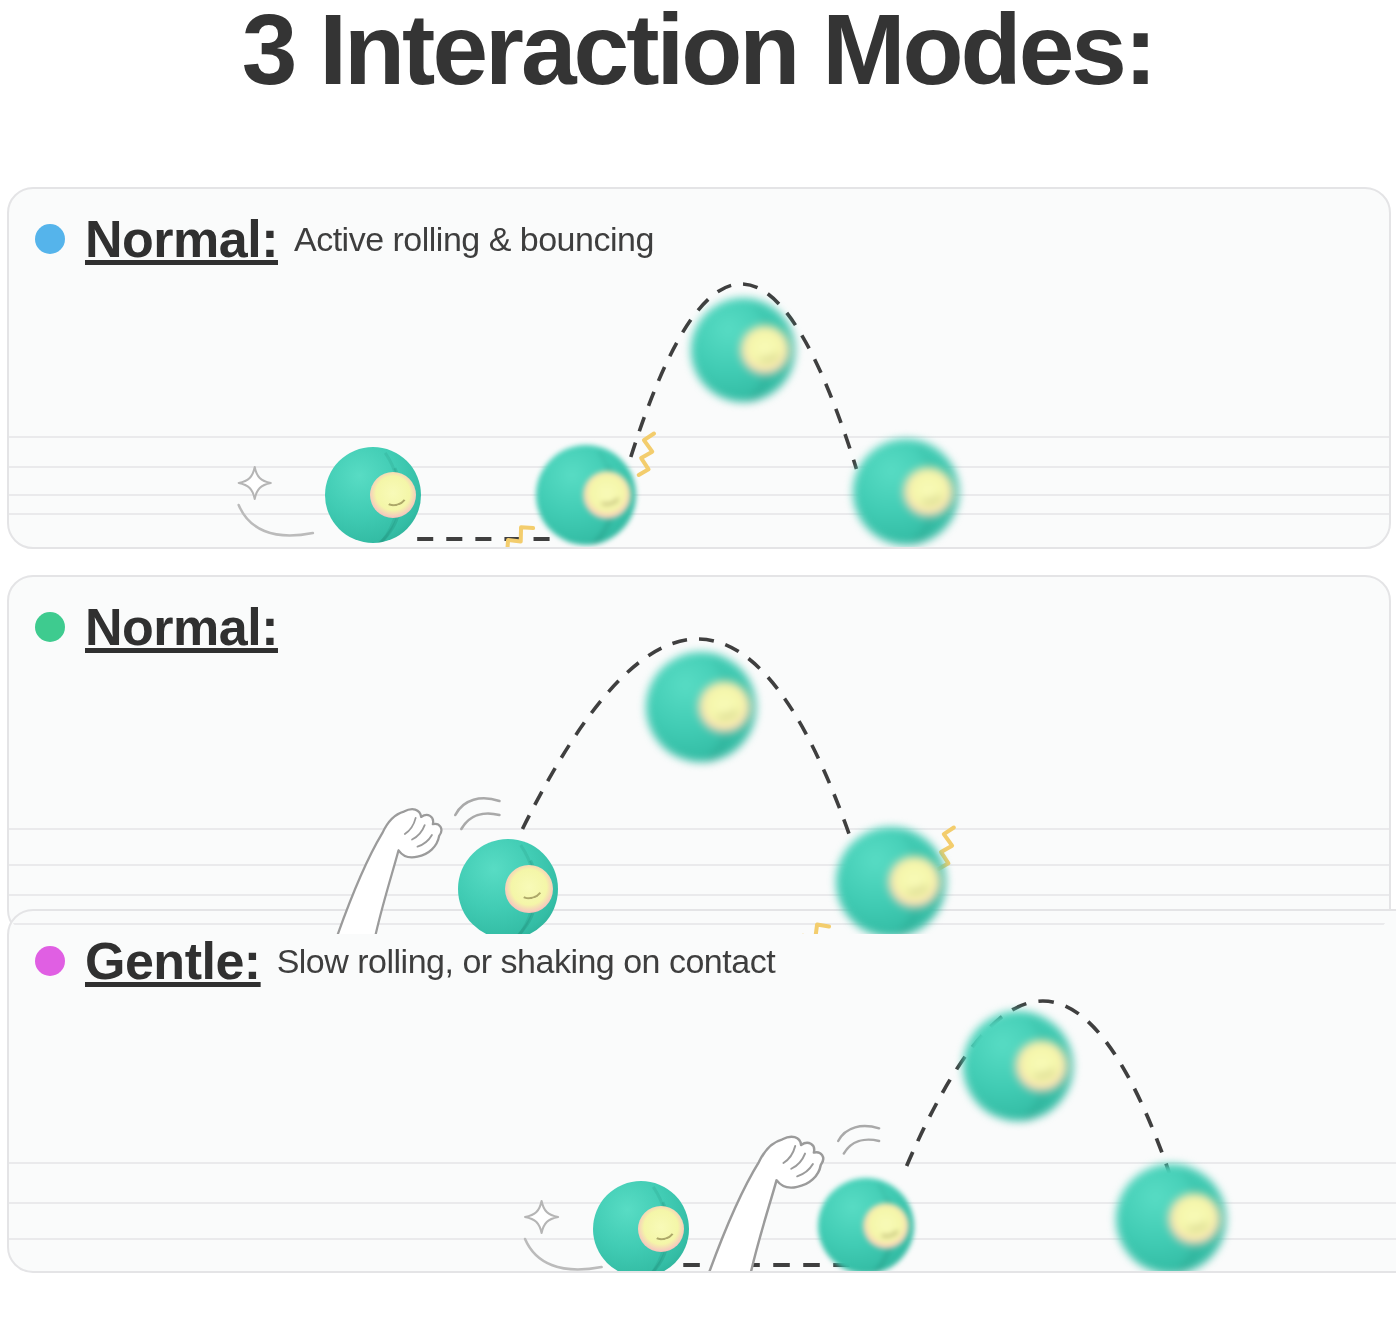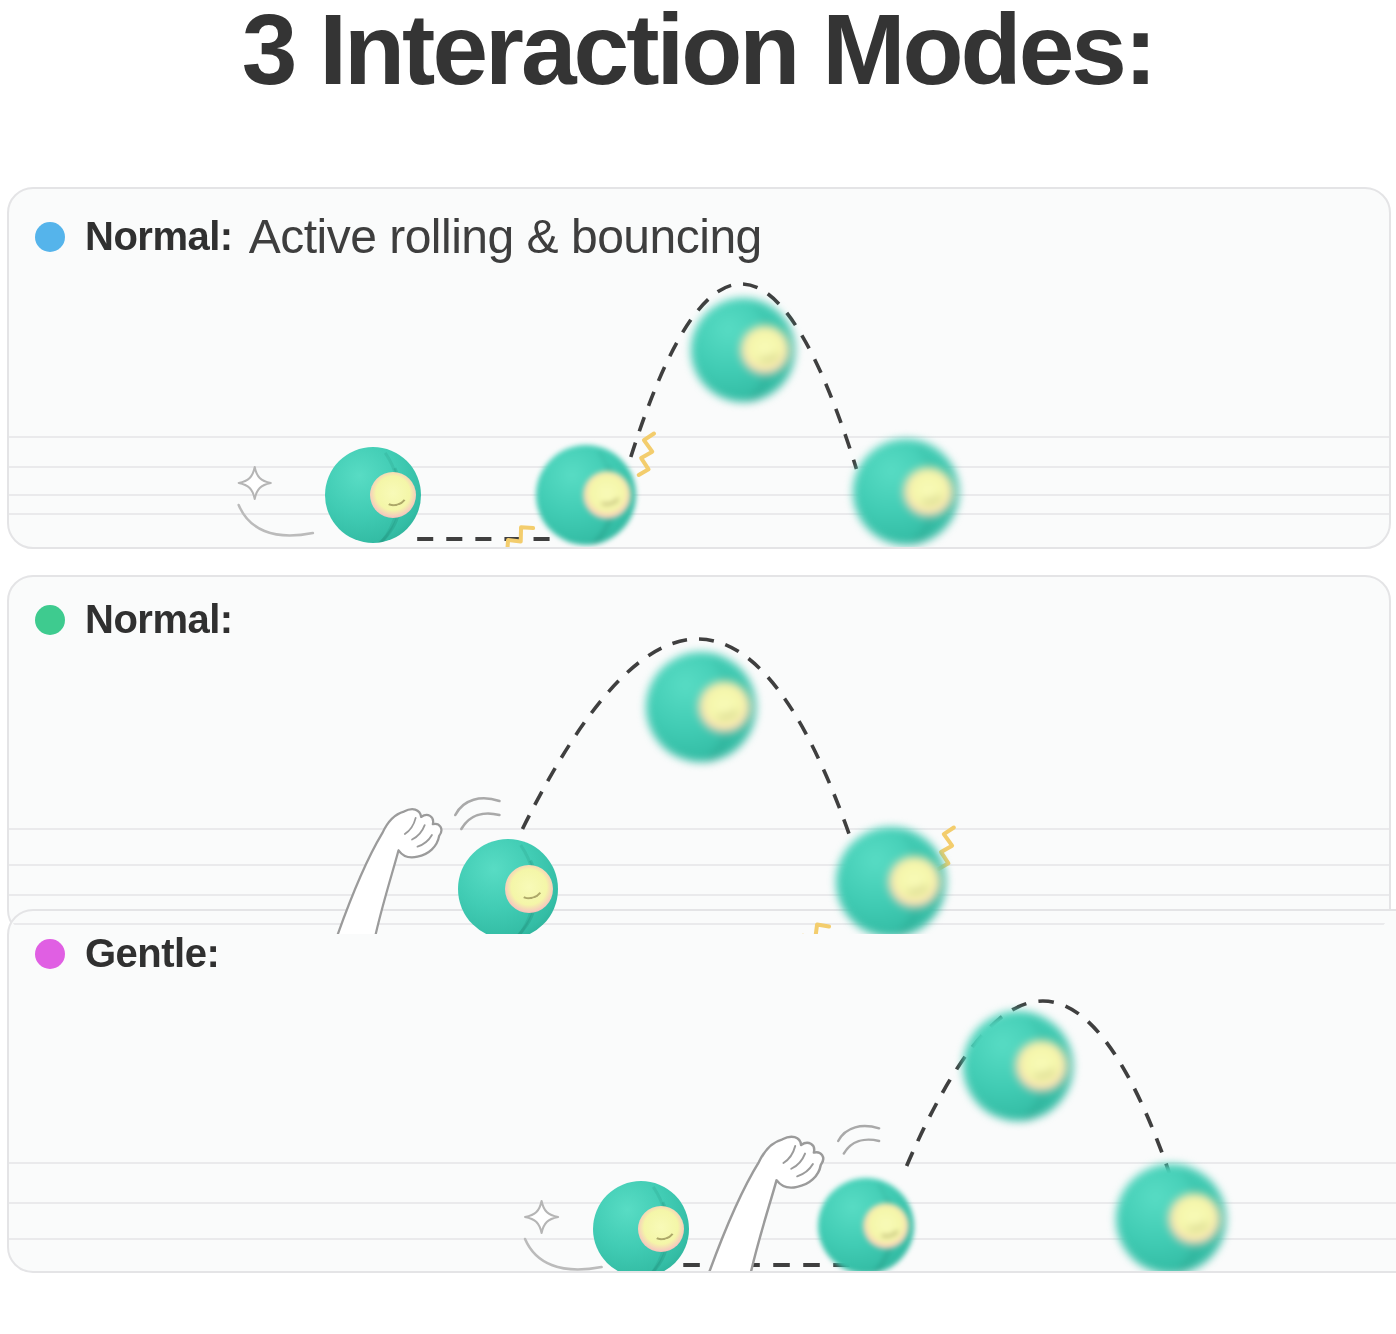--- a/index.html
+++ b/index.html
@@ -20,22 +20,22 @@
     border:2px solid var(--panel-border,#e4e4e6);
     border-radius:26px;overflow:hidden;
   }
   .scene{position:absolute;left:0;top:0;width:100%;height:100%;z-index:1;}
   .balls{position:absolute;left:0;top:0;width:100%;height:100%;z-index:2;}
   .mode-header{
     position:absolute;left:26px;top:20px;z-index:3;
     display:flex;align-items:center;gap:20px;white-space:nowrap;
   }
   .mode-dot{width:30px;height:30px;border-radius:50%;flex:0 0 auto;}
-  .mode-label{font-size:40px;font-weight:700;color:#303030;letter-spacing:-0.5px;}
-  .mode-desc{font-size:48px;font-weight:400;color:#3e3e3e;margin-left:-4px;letter-spacing:-0.5px;}
+  .mode-label{font-size:52px;font-weight:700;color:#303030;letter-spacing:-0.5px;text-decoration:underline;}
+  .mode-desc{font-size:34px;font-weight:400;color:#3e3e3e;margin-left:-4px;letter-spacing:-0.5px;}
   
   .ball{
     position:absolute;border-radius:50%;overflow:hidden;
     transform:translate(-50%,-50%);
     background:radial-gradient(circle at 36% 30%,
       #58dcc4 0%, #41ccb4 42%, #34bda5 72%, #22a089 100%);
   }
   .seam{position:absolute;border-radius:50%;border:3px solid transparent;}
   .seam.sa{width:125%;height:125%;left:-50%;top:-15%;border-right-color:rgba(15,105,90,.17);transform:rotate(18deg);}
   .seam.sb{width:150%;height:150%;left:-78%;top:-28%;border-right-color:rgba(15,105,90,.12);transform:rotate(10deg);}
@@ -188,14 +188,15 @@
       </div>
       <div class="ball blur-4" style="left: 1162px; top: 308px; width: 110px; height: 110px;">
         <i class="seam sa"></i>
         <i class="seam sb"></i>
         <span class="face"></span>
       </div>
     </div>
   <header class="mode-header">
     <span class="mode-dot" style="background: rgb(224, 95, 227);"></span>
     <span class="mode-label">Gentle:</span>
+    <span class="mode-desc">Slow rolling, or shaking on contact</span>
   </header>
 </section>
 
 </body></html>

